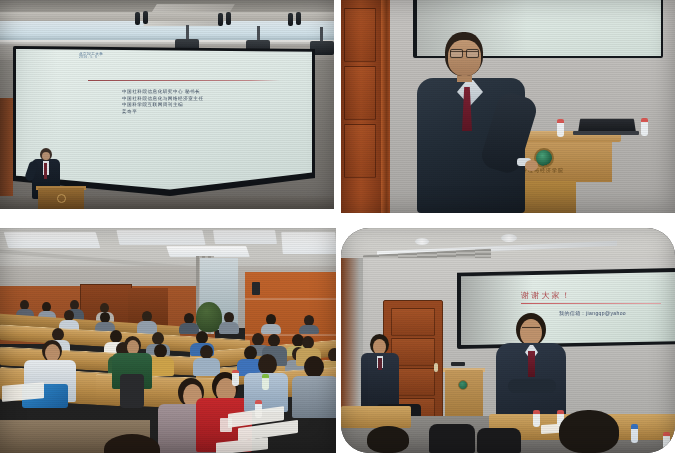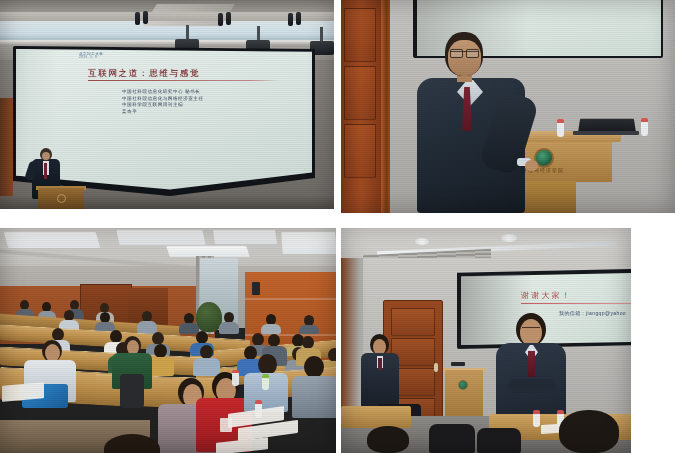--- a/index.html
+++ b/index.html
@@ -7,21 +7,21 @@
   body{width:675px;height:453px;overflow:hidden;
        font-family:"Liberation Sans","DejaVu Sans",sans-serif;}
 
   .collage{position:relative;width:675px;height:453px;background:#fff;}
 
   .photo{position:absolute;overflow:hidden;background:#222;}
   
   #ph-tl{left:0px;   top:0px;   width:334px; height:209px;}
   #ph-tr{left:341px; top:0px;   width:334px; height:213px;}
   #ph-bl{left:0px;   top:228px; width:336px; height:225px;}
-  #ph-br{left:341px; top:228px; width:290px; height:225px;}
+  #ph-br{left:341px; top:228px; width:334px; height:225px;border-radius:28px;}
 
   .scene{position:absolute;inset:0;}
   .lyr{position:absolute;}
 
   
   .tl-wallTop{left:0;top:0;width:100%;height:26px;
     background:linear-gradient(180deg,#8d8a85 0%,#a9a6a0 55%,#bfbcb6 100%);}
   .tl-beam{left:0;top:12px;width:100%;height:9px;
     background:linear-gradient(180deg,#cfccc6,#b3b0aa);}
   .tl-beamDiag{left:150px;top:4px;width:78px;height:22px;
@@ -280,21 +280,20 @@
 
       <div class="lyr tl-screenFrame"></div>
       <div class="lyr tl-screen"></div>
       <div class="lyr tl-screenGlowL"></div>
 
       <div class="lyr slide-head">
         <div class="l1">北京理工大学</div>
         <div class="l2">2016. 5. 6</div>
       </div>
 
-      <div class="lyr slide-title">互联网之道：思维与感觉</div>
       <div class="lyr slide-rule"></div>
 
       <div class="lyr slide-body">
         <div>中国社科院信息化研究中心 秘书长</div>
         <div>中国社科院信息化与网络经济室主任</div>
         <div>中国科学院互联网周刊主编</div>
         <div>姜奇平</div>
       </div>
 
       <div class="lyr tl-doorL"></div>

